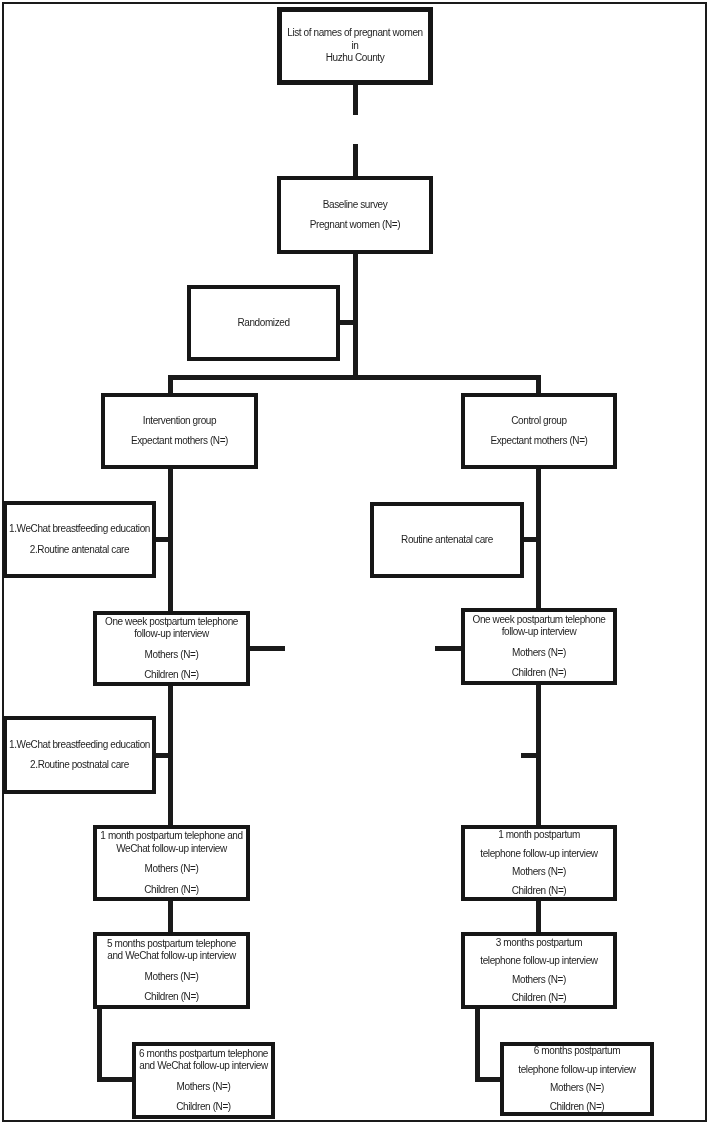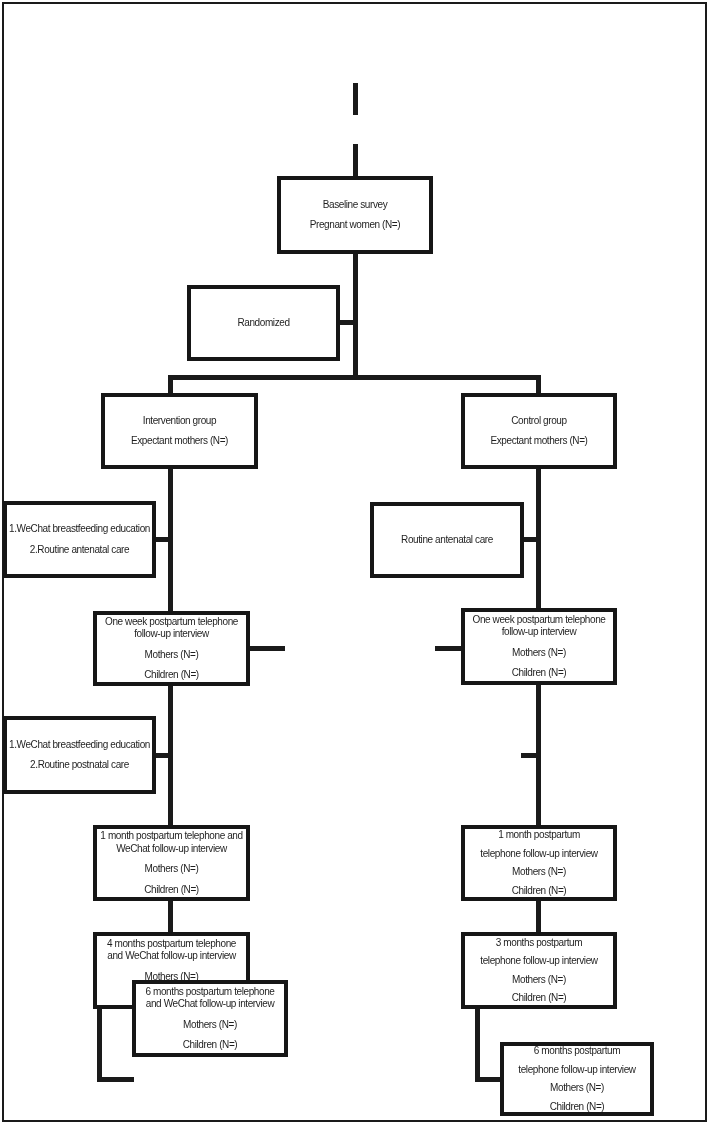--- a/index.html
+++ b/index.html
@@ -53,20 +53,24 @@
   <div class="hl" style="left:521px;top:537px;width:18px"></div>
   <div class="vl" style="left:536px;top:682px;height:145px"></div>
   <div class="hl" style="left:521px;top:753px;width:18px"></div>
   <div class="vl" style="left:536px;top:898px;height:36px"></div>
   <div class="vl" style="left:475px;top:1007px;height:75px"></div>
   <div class="hl" style="left:475px;top:1077px;width:27px"></div>
 
   <div class="hl" style="left:247px;top:646px;width:38px"></div>
   <div class="hl" style="left:435px;top:646px;width:28px"></div>
 
+  <div class="box b5" style="left:277px;top:7px;width:156px;height:78px">
+    <div class="ln">List of names of pregnant women in</div>
+    <div class="ln">Huzhu County</div>
+  </div>
 
 
   <div class="box" style="left:187px;top:285px;width:153px;height:76px">
     <div class="ln">Randomized</div>
   </div>
 
   <div class="box" style="left:277px;top:176px;width:156px;height:78px">
     <div class="ln sp">Baseline survey</div>
     <div class="ln sp">Pregnant women (N=)</div>
   </div>
@@ -119,34 +123,34 @@
   </div>
 
   <div class="box" style="left:461px;top:825px;width:156px;height:76px">
     <div class="ln sp3">1 month postpartum</div>
     <div class="ln sp3">telephone follow-up interview</div>
     <div class="ln sp3">Mothers (N=)</div>
     <div class="ln sp3">Children (N=)</div>
   </div>
 
   <div class="box" style="left:93px;top:932px;width:157px;height:77px">
-    <div class="ln">4 months postpartum telephone</div>
+    <div class="ln">5 months postpartum telephone</div>
     <div class="ln">and WeChat follow-up interview</div>
     <div class="ln nsp">Mothers (N=)</div>
     <div class="ln nsp">Children (N=)</div>
   </div>
 
   <div class="box" style="left:461px;top:932px;width:156px;height:77px">
     <div class="ln sp3">3 months postpartum</div>
     <div class="ln sp3">telephone follow-up interview</div>
     <div class="ln sp3">Mothers (N=)</div>
     <div class="ln sp3">Children (N=)</div>
   </div>
 
-  <div class="box" style="left:132px;top:980px;width:156px;height:77px">
+  <div class="box" style="left:132px;top:1042px;width:143px;height:77px">
     <div class="ln">6 months postpartum telephone</div>
     <div class="ln">and WeChat follow-up interview</div>
     <div class="ln nsp">Mothers (N=)</div>
     <div class="ln nsp">Children (N=)</div>
   </div>
 
   <div class="box" style="left:500px;top:1042px;width:154px;height:74px">
     <div class="ln sp3">6 months postpartum</div>
     <div class="ln sp3">telephone follow-up interview</div>
     <div class="ln sp3">Mothers (N=)</div>

